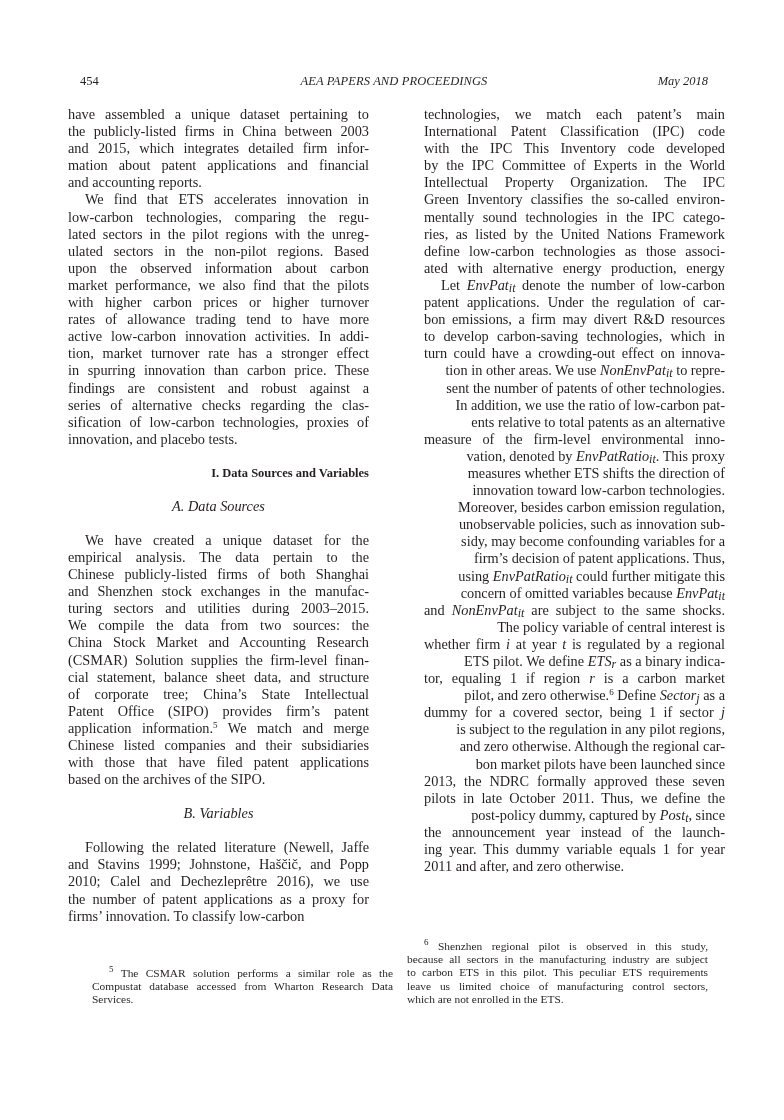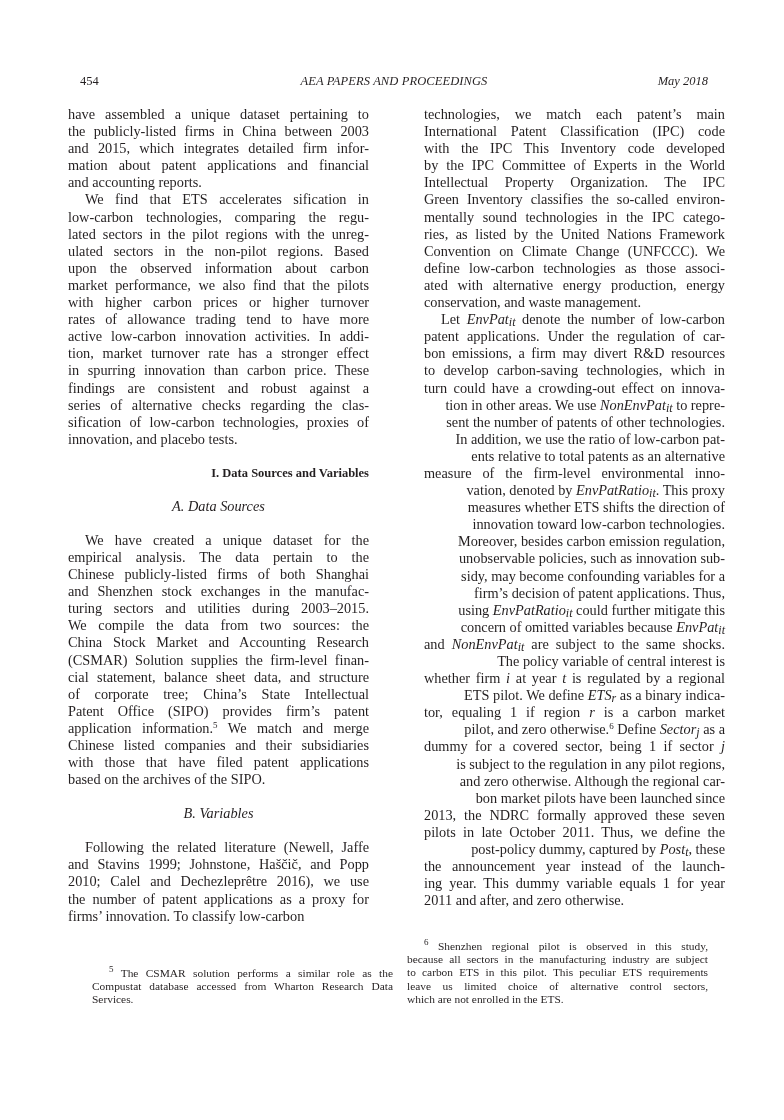--- a/index.html
+++ b/index.html
@@ -41,21 +41,21 @@
 
 <div class="col left">
   <div>
     <span class="line">have assembled a unique dataset pertaining to</span>
     <span class="line">the publicly-listed firms in China between 2003</span>
     <span class="line">and 2015, which integrates detailed firm infor-</span>
     <span class="line">mation about patent applications and financial</span>
     <span class="line last">and accounting reports.</span>
   </div>
   <div>
-    <span class="line ind">We find that ETS accelerates sification in</span>
+    <span class="line ind">We find that ETS accelerates innovation in</span>
     <span class="line">low-carbon technologies, comparing the regu-</span>
     <span class="line">lated sectors in the pilot regions with the unreg-</span>
     <span class="line">ulated sectors in the non-pilot regions. Based</span>
     <span class="line">upon the observed information about carbon</span>
     <span class="line">market performance, we also find that the pilots</span>
     <span class="line">with higher carbon prices or higher  turnover</span>
     <span class="line">rates of allowance trading tend to have  more</span>
     <span class="line">active low-carbon innovation activities. In addi-</span>
     <span class="line">tion, market turnover rate has a stronger effect</span>
     <span class="line">in spurring innovation than carbon price. These</span>
@@ -100,24 +100,22 @@
 <div class="col right">
   <div>
     <span class="line">technologies, we match each patent’s main</span>
     <span class="line">International Patent Classification (IPC) code</span>
     <span class="line">with the IPC This Inventory code developed</span>
     <span class="line">by the IPC Committee of Experts in the World</span>
     <span class="line">Intellectual Property Organization. The IPC</span>
     <span class="line">Green Inventory classifies the so-called environ-</span>
     <span class="line">mentally sound technologies in the IPC catego-</span>
     <span class="line">ries, as listed by the United Nations Framework</span>
-    <span class="line">Convention on Climate Change (UNFCCC). We</span>
     <span class="line">define low-carbon technologies as those associ-</span>
     <span class="line">ated with alternative energy production, energy</span>
-    <span class="line last">conservation, and waste management.</span>
   </div>
 
   <div>
     <span class="line ind"><span>Let </span><i>EnvPat</i><sub>it</sub><span> denote the number of low-carbon</span></span>
     <span class="line">patent applications. Under the regulation of car-</span>
     <span class="line">bon emissions, a firm may divert R&amp;D resources</span>
     <span class="line">to develop carbon-saving technologies, which in</span>
     <span class="line">turn could have a crowding-out effect on innova-</span>
     <span class="line ra"><span>tion in other areas. We use </span><i>NonEnvPat</i><sub>it</sub><span> to repre-</span></span>
     <span class="line ra">sent the number of patents of other technologies.</span>
@@ -141,32 +139,32 @@
     <span class="line"><span>whether firm </span><i>i</i><span> at year </span><i>t</i><span> is regulated by a regional</span></span>
     <span class="line ra"><span>ETS pilot. We define </span><i>ETS</i><sub>r</sub><span> as a binary indica-</span></span>
     <span class="line"><span>tor, equaling 1 if region </span><i>r</i><span> is a carbon market</span></span>
     <span class="line ra"><span>pilot, and zero otherwise.</span><sup>6</sup><span> Define </span><i>Sector</i><sub>j</sub><span> as a</span></span>
     <span class="line"><span>dummy for a covered sector, being 1 if sector </span><i>j</i></span>
     <span class="line ra">is subject to the regulation in any pilot regions,</span>
     <span class="line ra">and zero otherwise. Although the  regional car-</span>
     <span class="line ra">bon market pilots have been  launched since</span>
     <span class="line">2013, the NDRC formally approved these seven</span>
     <span class="line">pilots in late October 2011. Thus, we  define the</span>
-    <span class="line ra"><span>post-policy dummy, captured by </span><i>Post</i><sub>t</sub><span>,  these</span></span>
+    <span class="line ra"><span>post-policy dummy, captured by </span><i>Post</i><sub>t</sub><span>,  since</span></span>
     <span class="line">the announcement year instead of the launch-</span>
     <span class="line">ing year. This dummy variable equals 1 for year</span>
     <span class="line last">2011 and after, and zero otherwise.</span>
   </div>
 </div>
 
 <div class="fn left">
   <span class="line ind"><sup>5</sup><span> The CSMAR solution performs a similar role as the</span></span>
   <span class="line">Compustat database accessed from Wharton Research Data</span>
   <span class="line last">Services.</span>
 </div>
 
 <div class="fn right">
   <span class="line ind"><sup>6</sup><span> Shenzhen regional pilot is observed in this study,</span></span>
   <span class="line">because all sectors in the manufacturing industry are subject</span>
   <span class="line">to carbon ETS in this pilot. This peculiar ETS requirements</span>
-  <span class="line">leave us limited choice of alternative control sectors,</span>
+  <span class="line">leave us limited choice of manufacturing control sectors,</span>
   <span class="line last">which are not enrolled in the ETS.</span>
 </div>
 
 </body></html>

